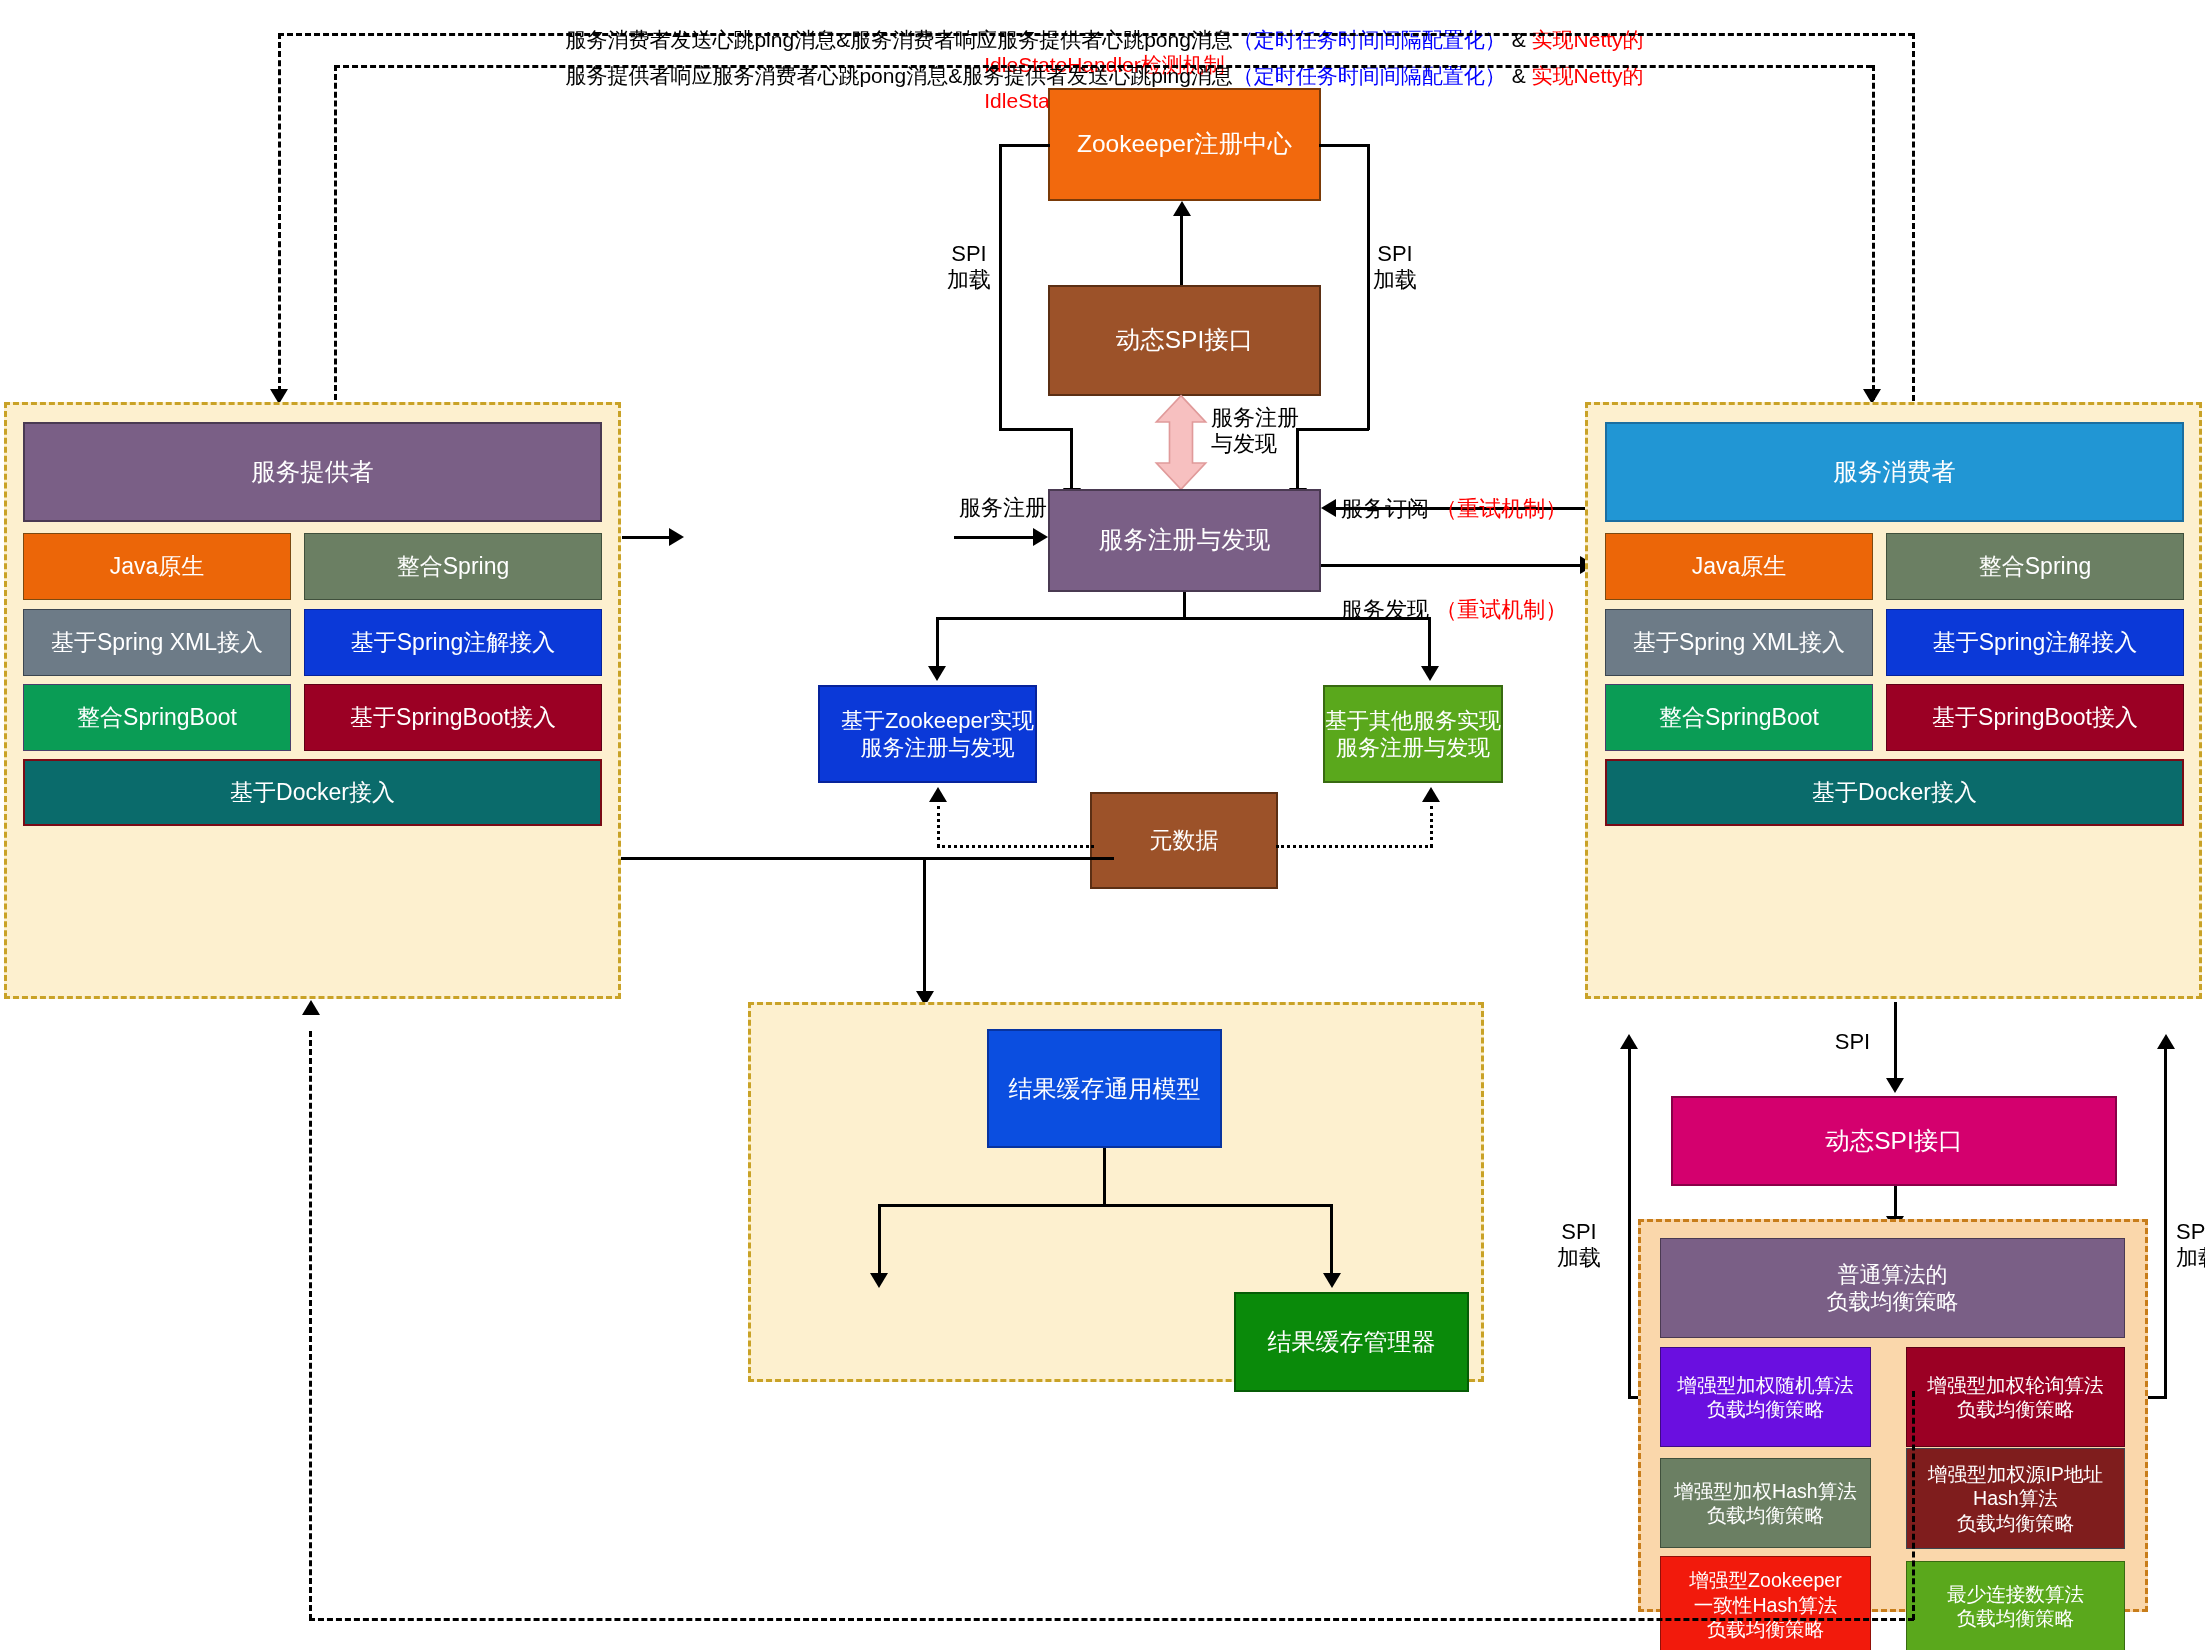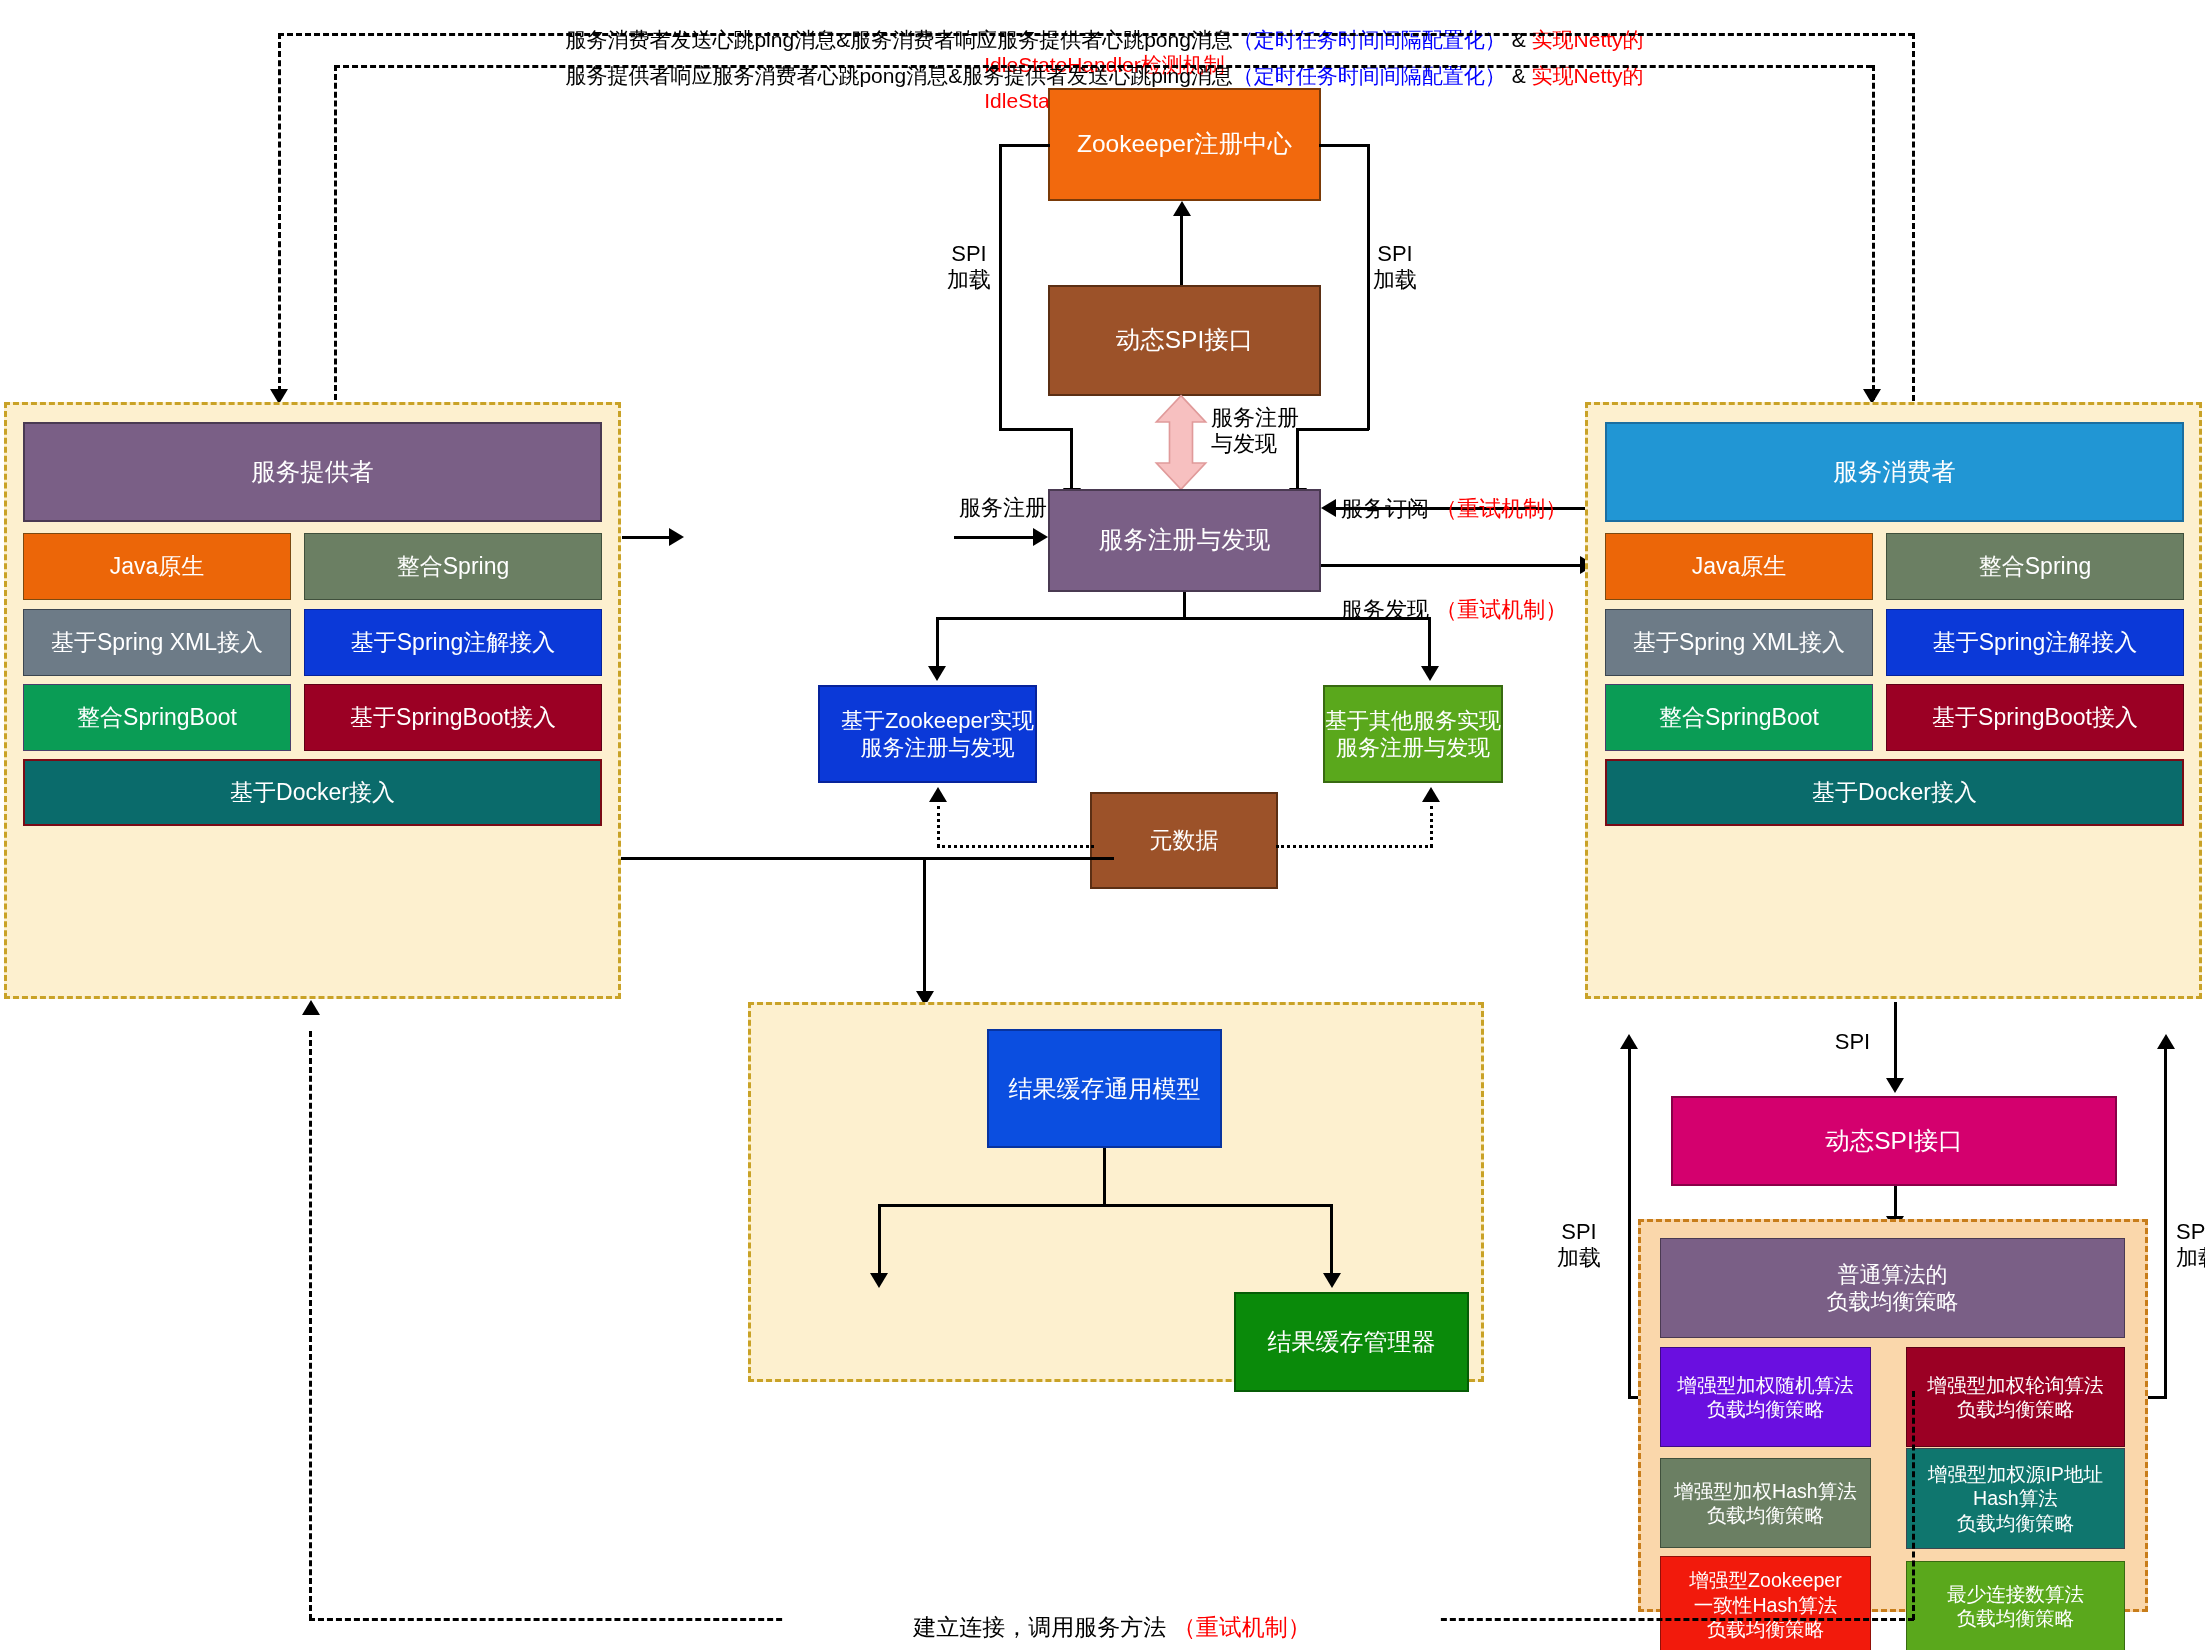--- a/index.html
+++ b/index.html
@@ -204,34 +204,31 @@
   <div class="box" style="left:1660px;top:1238px;width:465px;height:100px;background:#7a5f86;border:1.6px solid #4a3a52;font-size:22px;">普通算法的
 负载均衡策略</div>
 
   <div class="box" style="left:1660px;top:1347px;width:211px;height:100px;background:#6a0fe0;border:1.6px solid #3e0986;font-size:19.6px;">增强型加权随机算法
 负载均衡策略</div>
   <div class="box" style="left:1906px;top:1347px;width:219px;height:100px;background:#9b0024;border:1.6px solid #5e0016;font-size:19.6px;">增强型加权轮询算法
 负载均衡策略</div>
 
   <div class="box" style="left:1660px;top:1458px;width:211px;height:90px;background:#6b7f63;border:1.6px solid #40503c;font-size:19.6px;">增强型加权Hash算法
 负载均衡策略</div>
-  <div class="box" style="left:1906px;top:1448px;width:219px;height:101px;background:#0f766e;border:1.6px solid #3c4650;font-size:19.6px;">增强型加权源IP地址
+  <div class="box" style="left:1906px;top:1448px;width:219px;height:101px;background:#7f1d1d;border:1.6px solid #3c4650;font-size:19.6px;">增强型加权源IP地址
 Hash算法
 负载均衡策略</div>
 
   <div class="box" style="left:1660px;top:1556px;width:211px;height:98px;background:#f21a0c;border:1.6px solid #921008;font-size:19.6px;">增强型Zookeeper
 一致性Hash算法
 负载均衡策略</div>
   <div class="box" style="left:1906px;top:1561px;width:219px;height:90px;background:#5aa81c;border:1.6px solid #386a11;font-size:19.6px;">最少连接数算法
 负载均衡策略</div>
 
   <div class="dln dv" style="left:309px;top:1031px;height:589px;"></div>
   <div class="arr arr-u" style="left:302px;top:1000px;"></div>
   <div class="dln dh" style="left:309px;top:1618px;width:1605px;"></div>
   <div class="dln dv" style="left:1912px;top:1618px;height:0px;"></div>
   <div class="dln dv" style="left:1912px;top:1391px;height:229px;"></div>
 
-  <div class="lbl" style="left:785px;top:1585px;width:654px;font-size:23px;background:#fff;padding:1.6px 0;">
-    <span>建立连接，调用服务方法 </span><span class="red">（重试机制）</span>
-  </div>
 
 </div>
 
 
 </body></html>

